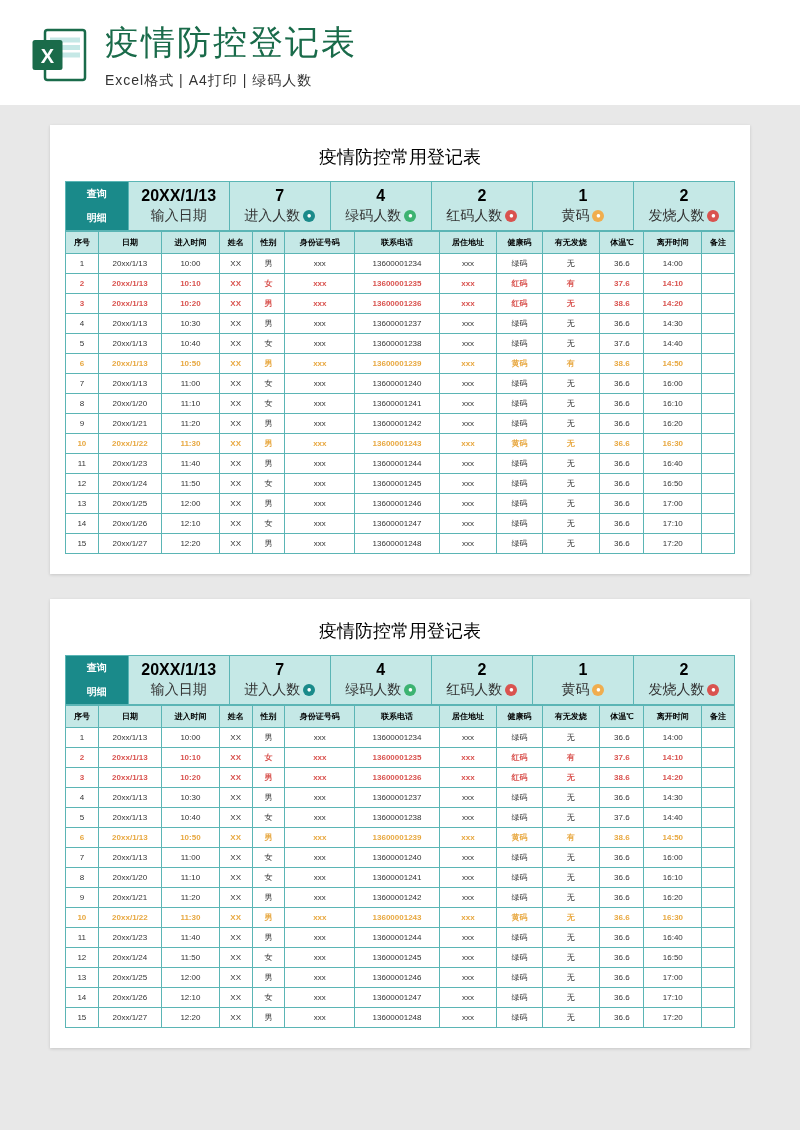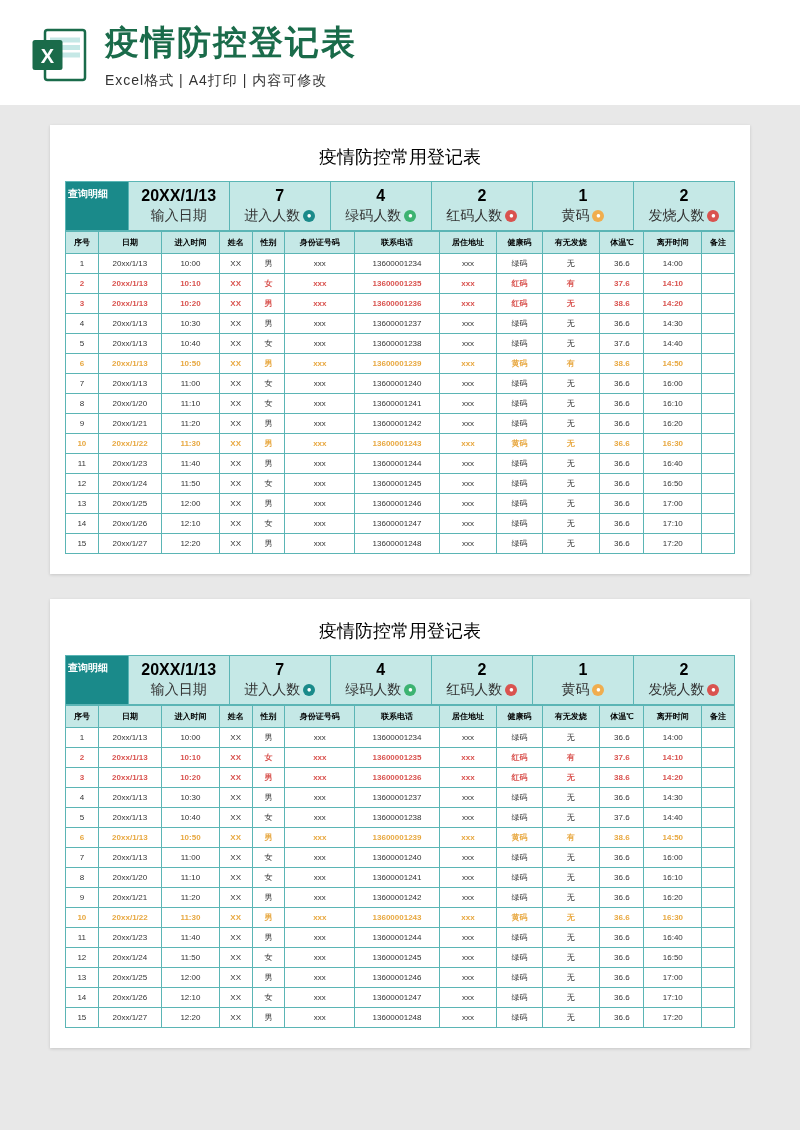--- a/index.html
+++ b/index.html
@@ -1,28 +1,28 @@
 <!DOCTYPE html>
 <html><head>
 <meta charset="utf-8">
 <style>
 *{margin:0;padding:0;box-sizing:border-box;font-family:"Microsoft YaHei",sans-serif}
 body{width:800px;background:#e8e8e8}
 .header{background:#fff;padding:20px 30px 15px;display:flex;align-items:center;gap:15px}
 .excel-icon{width:60px;height:60px;position:relative;flex-shrink:0}
 .excel-icon svg{width:100%;height:100%}
 .header-text{flex:1}
-.header-title{font-size:34px;font-weight:bold;color:#1a6b4a;letter-spacing:2px;margin-bottom:6px}
+.header-title{font-size:34px;font-weight:normal;color:#1a6b4a;letter-spacing:2px;margin-bottom:6px}
 .header-sub{font-size:14px;color:#333;letter-spacing:1px}
 .page-area{background:#e8e8e8;padding:20px 50px}
 .page{background:#fff;padding:20px 15px;margin-bottom:25px;box-shadow:0 1px 3px rgba(0,0,0,0.15)}
 .page-title{text-align:center;font-size:18px;font-weight:normal;color:#000;margin-bottom:12px}
 .summary{display:flex;border:1px solid #5bb5b5;background:#c5e8e6}
 .sum-box{flex:1;text-align:center;padding:5px 2px;border-right:1px solid #5bb5b5;position:relative}
-.sum-box:first-child{background:#1a8a8a;color:#fff;font-weight:bold;font-size:10px;display:flex;justify-content:flex-start;flex:0.6}
+.sum-box:first-child{background:#1a8a8a;color:#fff;font-weight:bold;font-size:10px;display:flex;flex-direction:column;justify-content:space-between;flex:0.6}
 .sum-box:last-child{border-right:none}
 .sum-val{font-size:16px;font-weight:bold;color:#000}
 .sum-lbl{font-size:14px;color:#333;margin-top:2px;display:inline-block}
 .badge{display:inline-block;width:12px;height:12px;border-radius:50%;font-size:8px;color:#fff;line-height:12px;margin-left:3px;vertical-align:middle}
 .bg-teal{background:#1a8a8a}.bg-green{background:#3cb371}.bg-red{background:#d9534f}.bg-orange{background:#f0ad4e}
 table{width:100%;border-collapse:collapse;margin-top:0;font-size:8px}
 th{background:#c5e8e6;border:1px solid #5bb5b5;padding:5px 2px;font-weight:bold;color:#000;font-size:8px}
 td{border:1px solid #5bb5b5;padding:4px 2px;text-align:center;color:#333;font-size:8px}
 tr.red td{color:#d9534f;font-weight:bold}
 tr.orange td{color:#e8a840;font-weight:bold}
@@ -36,21 +36,21 @@
         <rect x="12" y="4" width="32" height="40" rx="2" fill="#fff" stroke="#1a6b4a" stroke-width="2"></rect>
         <rect x="16" y="10" width="24" height="4" fill="#c5e8e6"></rect>
         <rect x="16" y="16" width="24" height="4" fill="#c5e8e6"></rect>
         <rect x="16" y="22" width="24" height="4" fill="#c5e8e6"></rect>
         <rect x="2" y="12" width="24" height="24" rx="2" fill="#1a6b4a"></rect>
         <text x="14" y="30" font-size="16" font-weight="bold" fill="#fff" text-anchor="middle">X</text>
       </svg>
   </div>
   <div class="header-text">
     <div class="header-title">疫情防控登记表</div>
-    <div class="header-sub">Excel格式 | A4打印 | 内容可修改</div>
+    <div class="header-sub">Excel格式 | A4打印 | 绿码人数</div>
   </div>
 </div>
 
 <div class="page-area">
   <div class="page">
       <div class="page-title">疫情防控常用登记表</div>
       <div class="summary">
         <div class="sum-box">
           <div>查询</div>
           <div>明细</div>

